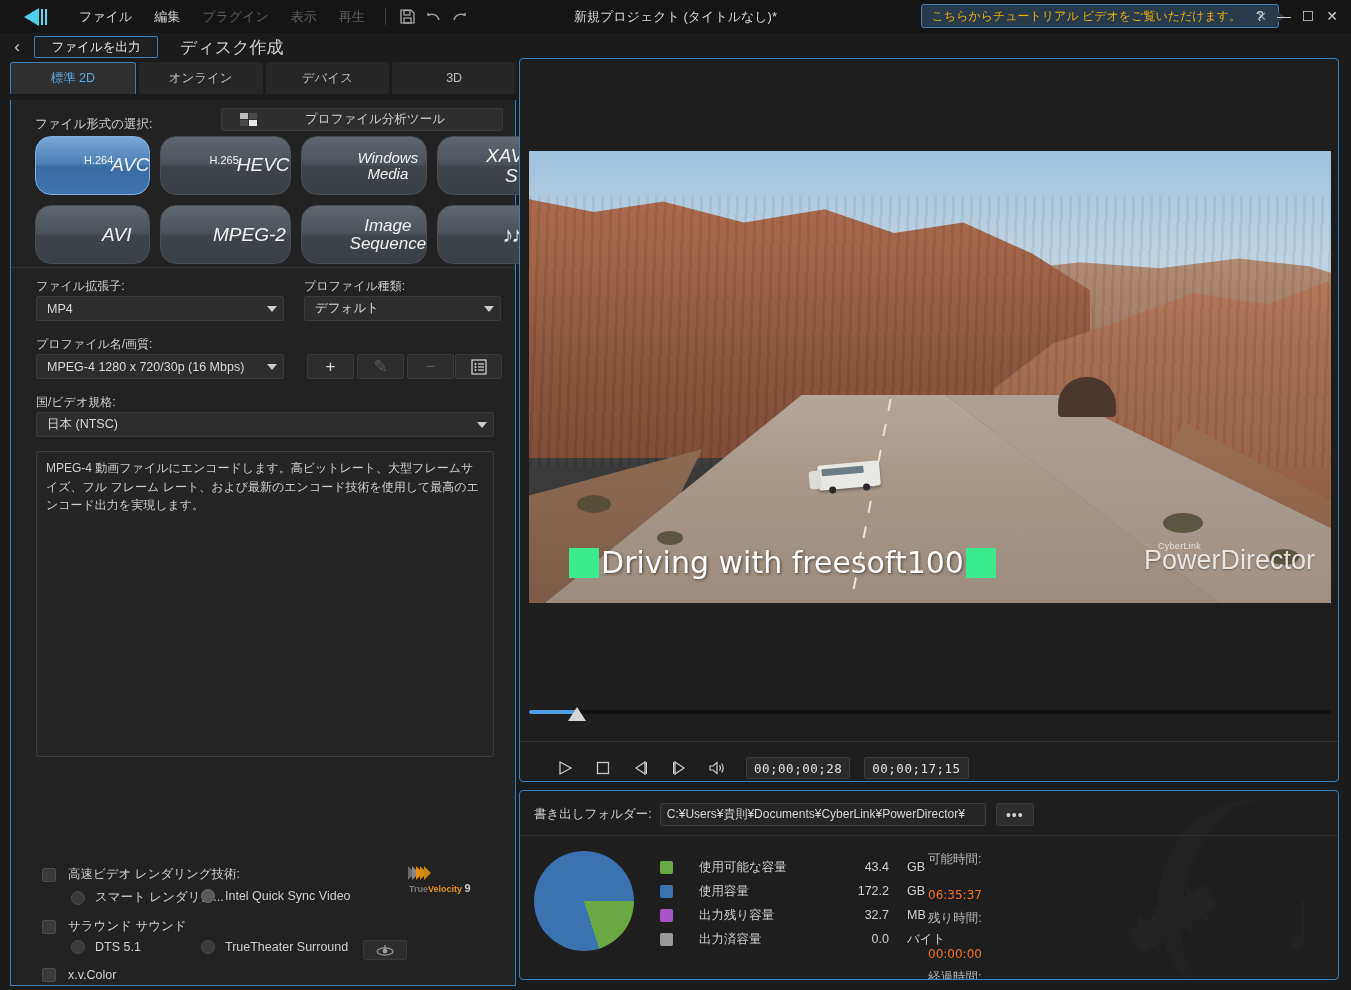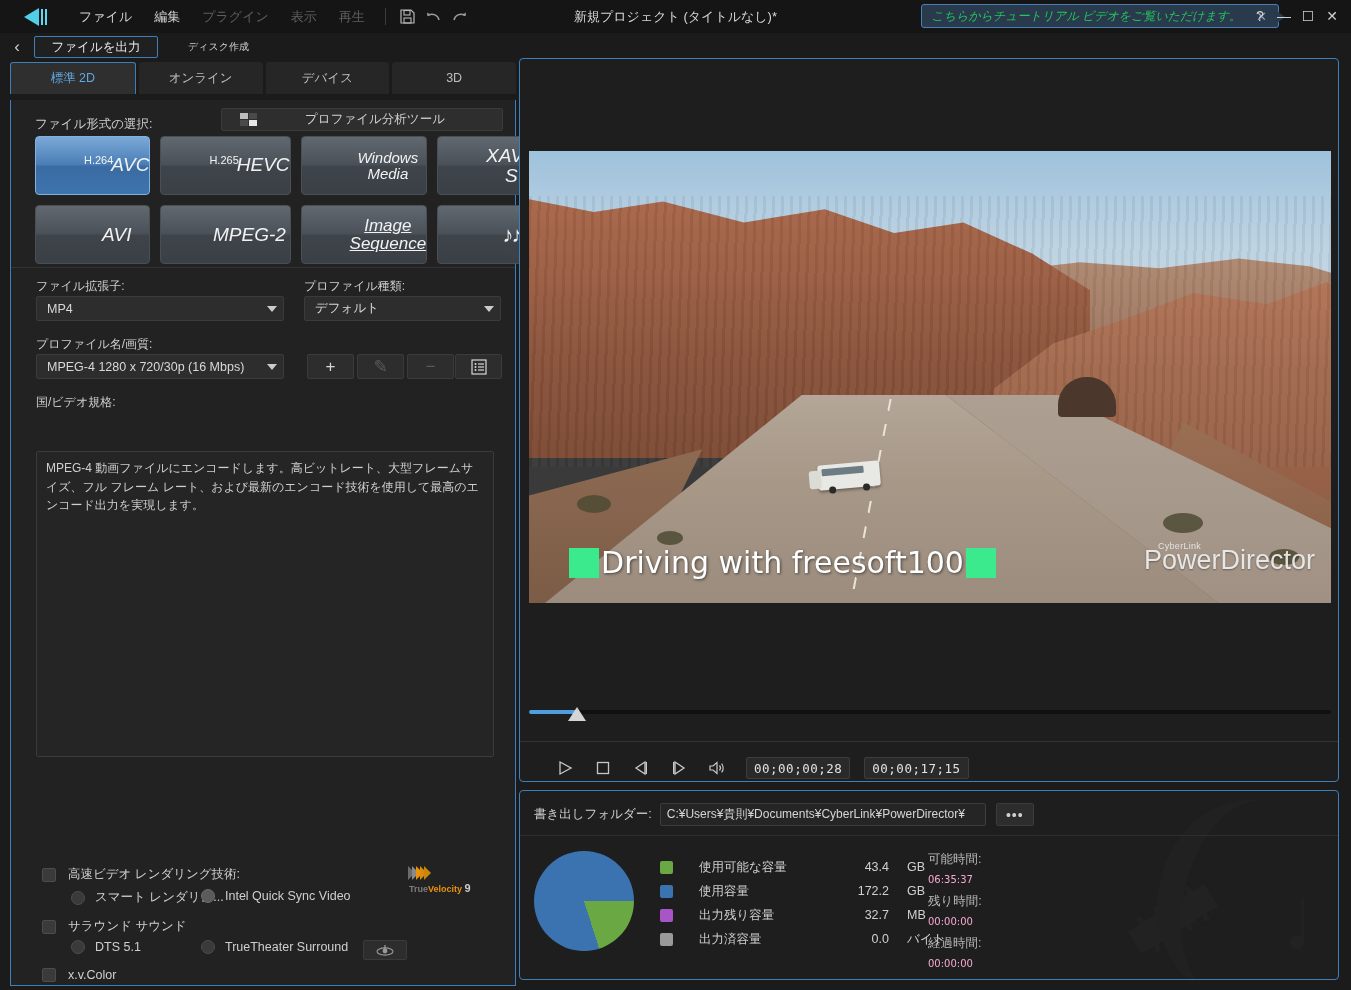--- a/index.html
+++ b/index.html
@@ -36,40 +36,40 @@
   .ticon svg { display: block; }
   .proj-title {
     position: absolute; left: 0; right: 0; text-align: center;
     font-size: 13px; color: #d8d8d8; pointer-events: none;
   }
   .tooltip-bar {
     position: absolute; right: 72px; top: 4px; height: 24px;
     background: #2a3a4d; border: 1px solid #4a7fb5; border-radius: 3px;
     display: flex; align-items: center; padding: 0 6px 0 10px;
   }
-  .tooltip-bar .tt-text { font-size: 12px; color: #22c55e; white-space: nowrap; font-style: italic; }
+  .tooltip-bar .tt-text { font-size: 12px; color: #eab308; white-space: nowrap; }
   .tooltip-bar .tt-close { margin-left: 10px; font-size: 13px; color: #9aa7b4; padding: 0 5px; cursor: pointer; }
   .tooltip-arrow {
     position: absolute; right: 66px; top: 11px; width: 0; height: 0;
     border-top: 6px solid transparent; border-bottom: 6px solid transparent;
     border-left: 8px solid #2a3a4d;
   }
   .wbtns { position: absolute; right: 8px; top: 4px; display: flex; align-items: center; gap: 2px; }
   .wbtn { width: 22px; height: 24px; display: flex; align-items: center; justify-content: center;
           font-size: 14px; color: #cfcfcf; cursor: default; }
 
   
   .subnav { position: absolute; top: 33px; left: 0; width: 516px; height: 28px; display: flex; align-items: center; }
   .backbtn { width: 34px; height: 26px; display: flex; align-items: center; justify-content: center; color: #d0d0d0; font-size: 17px; }
   .navpill {
     height: 22px; border: 1px solid #3d7fb8; border-radius: 2px; background: #202020;
     display: flex; align-items: center; justify-content: center;
     font-size: 12.5px; color: #e6e6e6; padding: 0 16px; min-width: 124px;
   }
-  .navlink { font-size: 10px; color: #d0d0d0; margin-left: 30px; }
+  .navlink { font-size: 17px; color: #d0d0d0; margin-left: 22px; }
 
   
   .tabs { position: absolute; top: 62px; left: 10px; width: 506px; height: 32px; display: flex; gap: 3px; }
   .tab {
     flex: 1; height: 32px; background: #262626; border-radius: 3px 3px 0 0;
     display: flex; align-items: center; justify-content: center;
     font-size: 12.5px; color: #bdbdbd;
   }
   .tab.active { background: #2f2f2f; color: #5fa8e0; border: 1px solid #3d7fb8; border-bottom: none; }
 
@@ -88,34 +88,34 @@
   .analyze-btn .ai i { position: absolute; width: 8px; height: 6px; background: #e8e8e8; }
   .analyze-btn .ai i:nth-child(1){ left:0; top:0; background:#bdbdbd; }
   .analyze-btn .ai i:nth-child(2){ left:9px; top:0; background:#4a4a4a; }
   .analyze-btn .ai i:nth-child(3){ left:0; top:7px; background:#4a4a4a; }
   .analyze-btn .ai i:nth-child(4){ left:9px; top:7px; background:#e6e6e6; }
   .analyze-btn .at { flex: 1; text-align: center; padding-right: 10px; }
 
   .fmtgrid { position: absolute; left: 24px; top: 36px; width: 458px;
              display: grid; grid-template-columns: repeat(4,1fr); gap: 10px; }
   .fmtbtn {
-    height: 59px; border-radius: 4px; border: 1px solid #4a4f55;
+    height: 59px; border-radius: 16px; border: 1px solid #4a4f55;
     background: linear-gradient(180deg,#61686f 0%, #4b5158 48%, #3e444a 52%, #3a4046 100%);
     display: flex; align-items: center; justify-content: center;
     color: #f2f2f2; font-style: italic; font-size: 19px; text-align: center;
     line-height: 1.05;
     padding-left: 48px;
   }
   .fmtbtn.sel {
     background: linear-gradient(180deg,#7ba9d8 0%, #4a7eb5 48%, #3a6ba3 52%, #3f74ad 100%);
     border-color: #7fb2e0;
   }
   .fmtbtn sup { font-size: 11px; font-style: normal; vertical-align: super; margin-right: -2px; }
   .fmtbtn.small { font-size: 15px; }
-  .fmtbtn.two { font-size: 17px; text-decoration: underline; }
+  .fmtbtn.two { font-size: 17px; }
   .fmtbtn .notes { font-style: normal; font-size: 22px; letter-spacing: -2px; }
 
   .sect-div { position: absolute; left: 0; width: 504px; height: 1px; background: #333; }
 
   .fld-label { position: absolute; font-size: 12px; color: #cfcfcf; }
   .ddown {
     position: absolute; height: 25px; background: #2d2d2d; border: 1px solid #3b3b3b;
     border-radius: 2px; display: flex; align-items: center; padding: 0 6px 0 10px;
     font-size: 12.5px; color: #d8d8d8;
   }
@@ -269,21 +269,21 @@
 
   .pie { position: absolute; left: 14px; top: 60px; width: 100px; height: 100px; border-radius: 50%; }
   .legend { position: absolute; left: 140px; top: 64px; }
   .lrow { display: flex; align-items: center; height: 24px; gap: 10px; }
   .lsw { width: 13px; height: 13px; border-radius: 2px; }
   .lname { width: 128px; margin-left: 16px; font-size: 12.5px; color: #d0d0d0; }
   .lval { width: 52px; text-align: right; font-size: 12.5px; color: #d0d0d0; }
   .lunit { width: 40px; margin-left: 8px; font-size: 12.5px; color: #d0d0d0; }
   .timeinfo { position: absolute; left: 408px; top: 52px; }
   .ti-lbl { font-size: 12.5px; color: #b8b8b8; margin-top: 8px; }
-  .ti-val { font-size: 10px; color: #f9a8d4; margin-top: 6px; font-family: "DejaVu Sans", sans-serif; }
+  .ti-val { font-size: 12px; color: #f97316; margin-top: 20px; font-family: "DejaVu Sans", sans-serif; }
 </style>
 </head>
 <body>
 
 <div class="app">
 
   <div class="titlebar">
     <div class="logo">
       <span class="tri2"></span>
       <span class="bars"><i></i><i></i></span>
@@ -400,20 +400,24 @@
           <circle cx="4.5" cy="5" r="1" fill="#d8d8d8"></circle>
           <circle cx="4.5" cy="8" r="1" fill="#d8d8d8"></circle>
           <circle cx="4.5" cy="11" r="1" fill="#d8d8d8"></circle>
           <rect x="7" y="4.4" width="6" height="1.2" fill="#d8d8d8"></rect>
           <rect x="7" y="7.4" width="6" height="1.2" fill="#d8d8d8"></rect>
           <rect x="7" y="10.4" width="6" height="1.2" fill="#d8d8d8"></rect>
         </svg>
     </div>
 
     <div class="fld-label" style="left:25px; top:294px;">国/ビデオ規格:</div>
+    <div class="ddown" style="left:25px; top:312px; width:458px;">
+      <span class="val">日本 (NTSC)</span>
+      <span class="arr"></span>
+    </div>
 
     <div class="descbox">MPEG-4 動画ファイルにエンコードします。高ビットレート、大型フレームサイズ、フル フレーム レート、および最新のエンコード技術を使用して最高のエンコード出力を実現します。</div>
 
     <div class="chk" style="left:31px; top:766px;">
       <span class="chkbox"></span>
       <span class="chklbl">高速ビデオ レンダリング技術:</span>
     </div>
     <div class="radio" style="left:60px; top:789px;">
       <span class="rdot"></span>
       <span class="rlbl">スマート レンダリン...</span>

